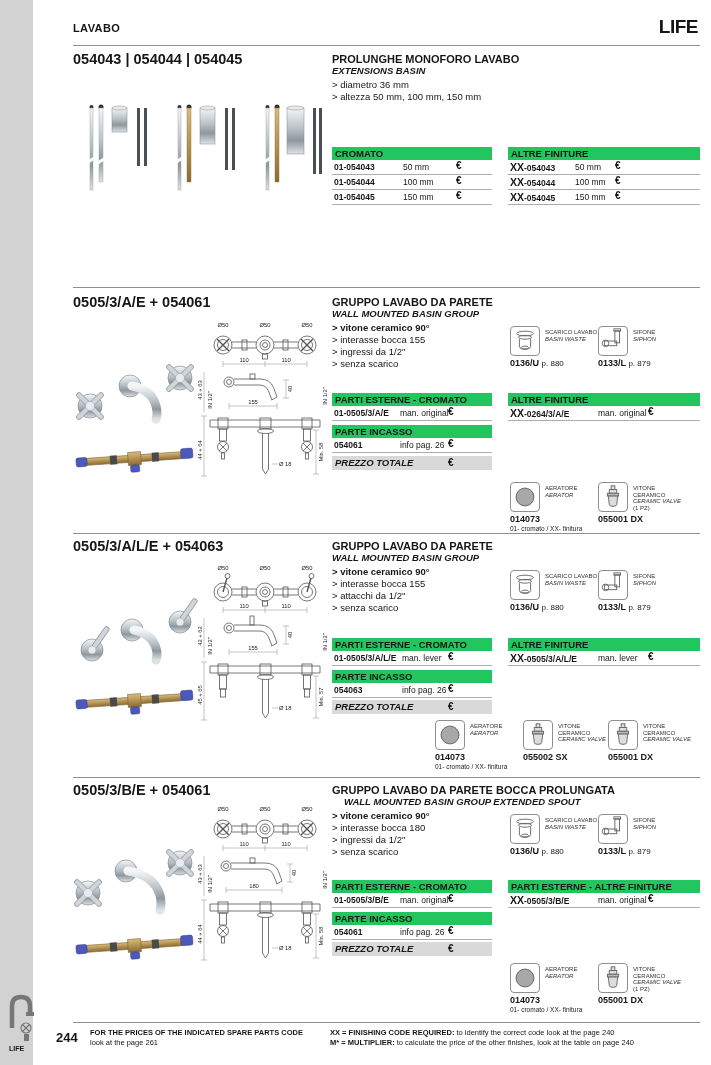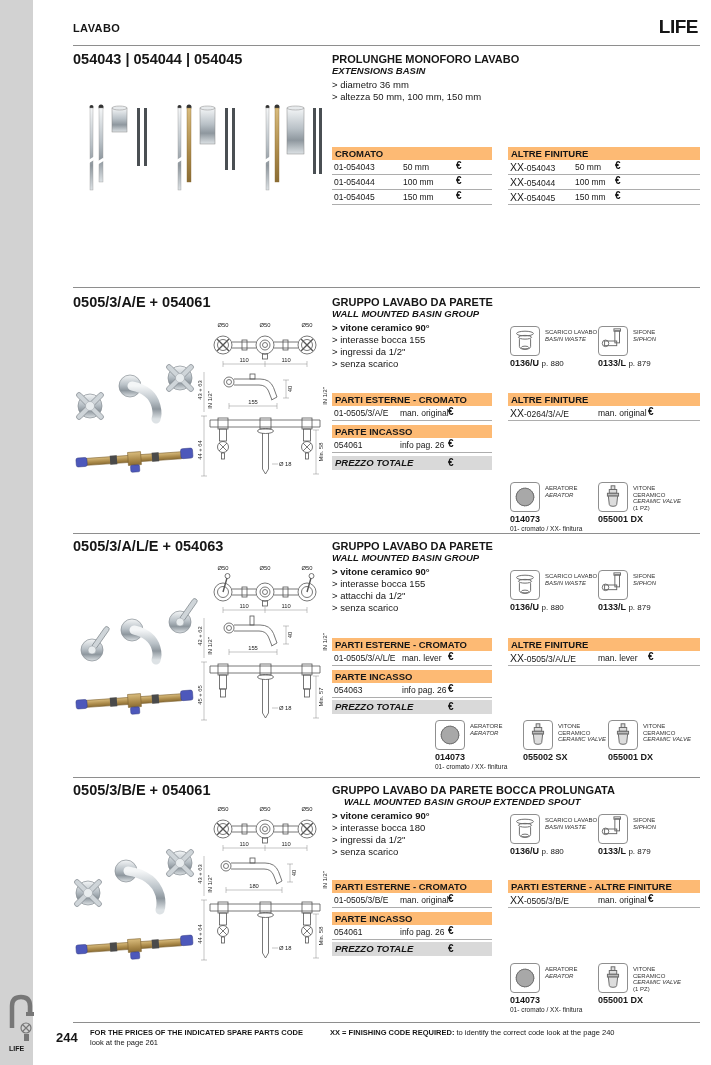--- a/index.html
+++ b/index.html
@@ -9,23 +9,23 @@
   .strip { left:0; top:0; width:33px; height:1065px; background:#d2d2d2; }
   .rule { height:1px; background:#8e8e8e; left:73px; width:627px; }
   .cat { font-size:11px; font-weight:bold; letter-spacing:0.4px; }
   .brand { font-size:19px; font-weight:800; letter-spacing:-0.5px; }
   .pcode { font-size:14.5px; font-weight:bold; margin:1px; }
   .nameit { font-size:11px; font-weight:bold; }
   .nameen { font-size:9.5px; font-weight:bold; font-style:italic; }
   .feats { font-size:9.5px; line-height:12px; }
   .feats .b { font-weight:bold; }
   .tbl { font-size:8.5px; }
-  .tband { background:#fdba74; font-weight:bold; font-size:9.5px; height:13px; line-height:13px; padding-left:3px; }
+  .tband { background:#22c55e; font-weight:bold; font-size:9.5px; height:13px; line-height:13px; padding-left:3px; }
   .trow { position:relative; height:14px; line-height:14px; border-bottom:1px solid #adadad; }
-  .trow .cc { position:absolute; left:2px; font-weight:normal; }
+  .trow .cc { position:absolute; left:2px; font-weight:bold; }
   .trow .cc .px { font-size:10.5px; }
   .trow .cd { position:absolute; }
   .trow .cp { position:absolute; font-weight:bold; font-size:10px; top:-1px; }
   .ttotal { position:relative; height:14px; line-height:14px; background:#d9d9d9; font-weight:bold; font-size:9.5px; }
   .ttotal .tl { position:absolute; left:3px;font-style:italic; }
   .ttotal .cp { position:absolute; font-size:10px; }
   .spare { width:88px; font-size:6px; }
   .sbox { position:absolute; left:0; top:0; width:28px; height:28px; border:1px solid #8f8f8f; border-radius:4px; background:#fff; }
   .slbl { position:absolute; left:35px; top:3px; line-height:6.5px; text-transform:uppercase; color:#333; }
   .slbl .en { font-style:italic; display:block; }
@@ -813,15 +813,16 @@
     <rect x="20" y="44" width="5" height="7" fill="#777"></rect>
   </svg>
   <div class="abs tab-label" style="left:0;top:1045px">LIFE</div>
   <div class="abs pagenum" style="left:56px;top:1030px">244</div>
   <div class="abs foot" style="left:90px;top:1028px;width:230px">
     <b>FOR THE PRICES OF THE INDICATED SPARE PARTS CODE</b><br>
     <span>look at the page 261</span>
   </div>
   <div class="abs foot" style="left:330px;top:1028px;width:370px">
     <div><b>XX = FINISHING CODE REQUIRED:</b><span> to identify the correct code look at the page 240</span></div>
+    <div><b>M* = MULTIPLIER:</b><span> to calculate the price of the other finishes, look at the table on page 240</span></div>
   </div>
 
 </div>
 
 </body></html>

